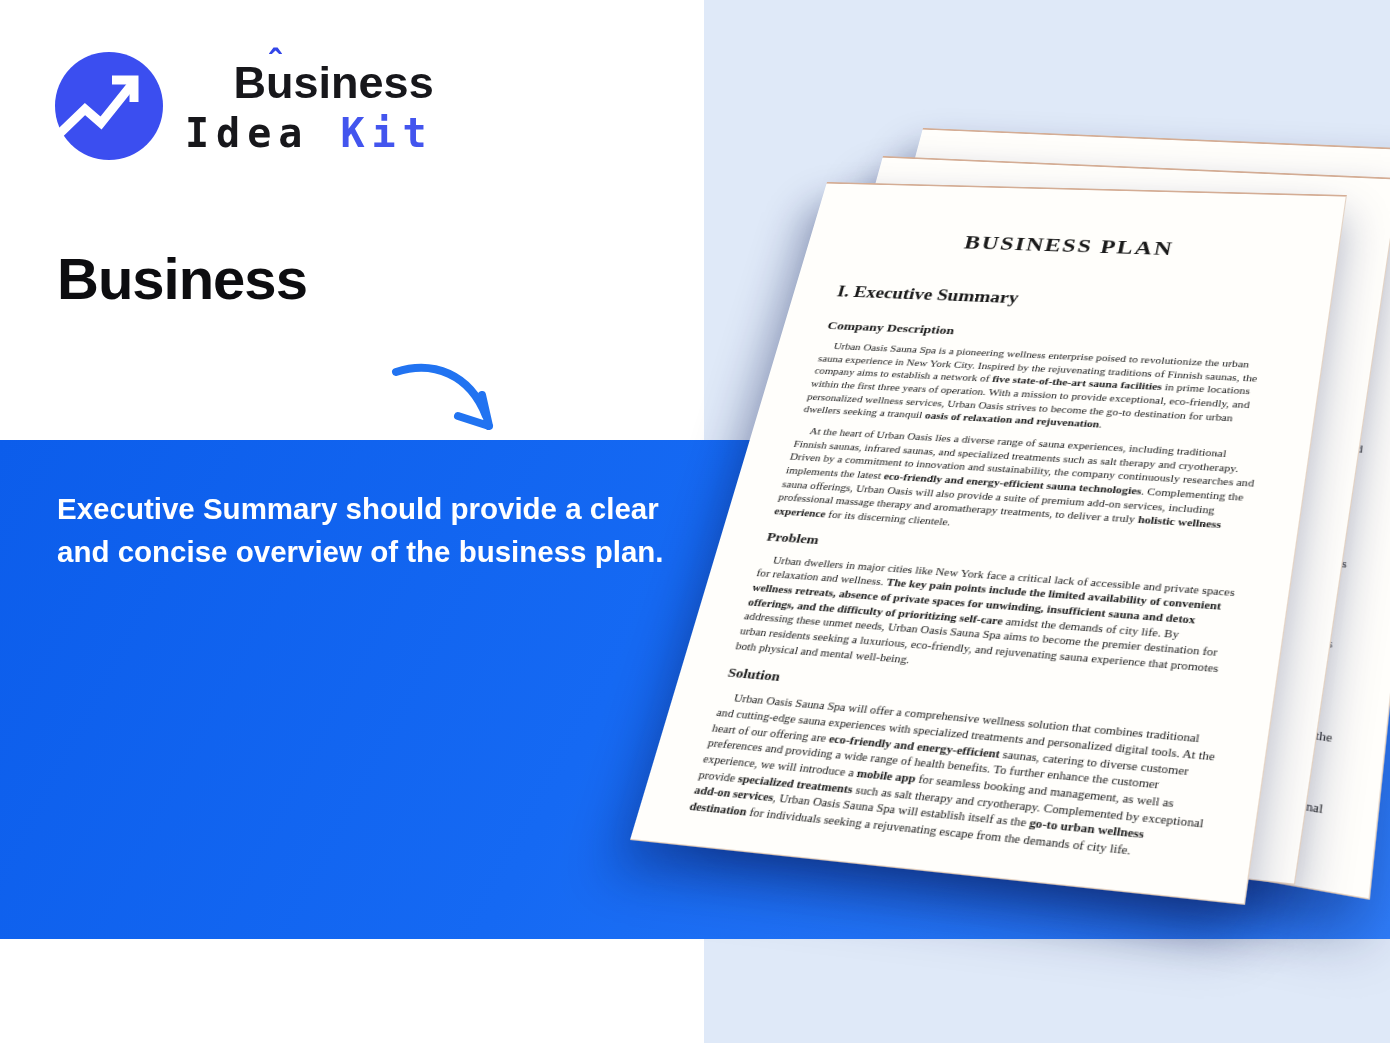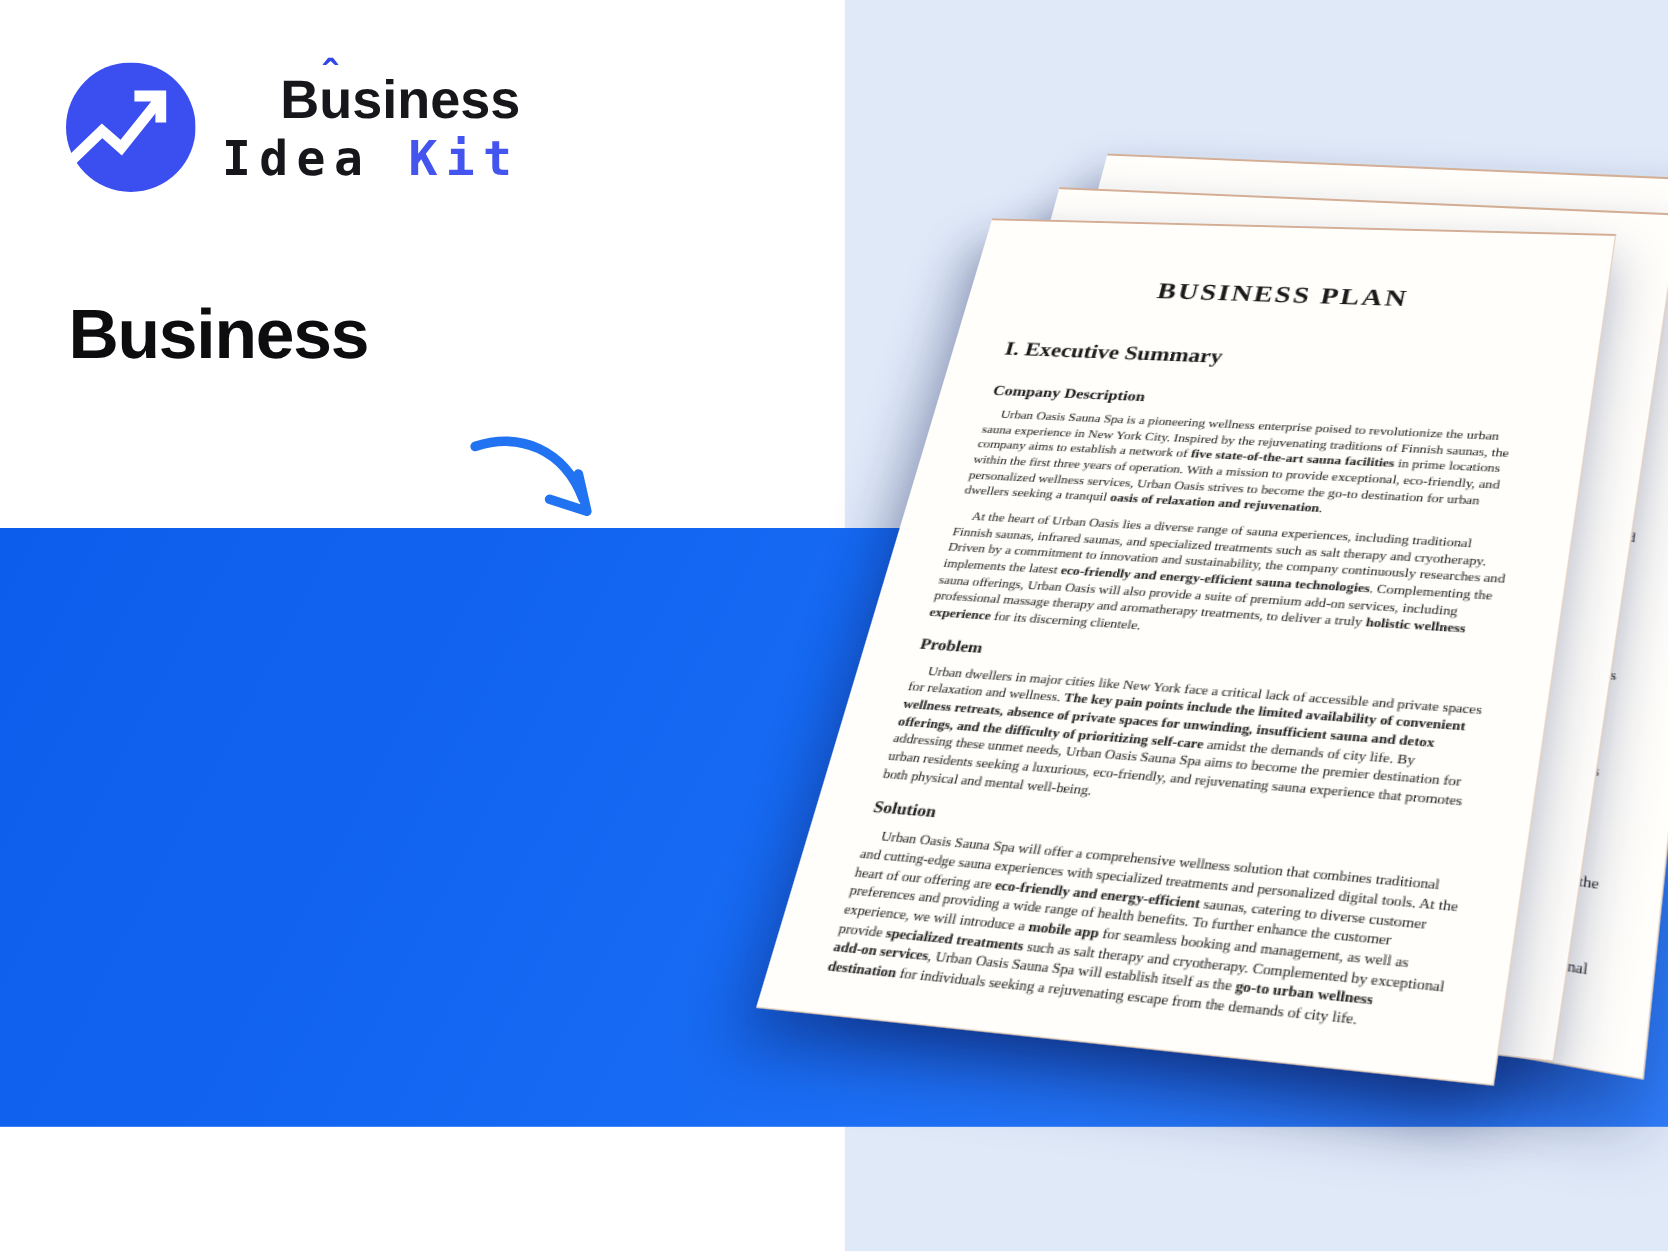--- a/index.html
+++ b/index.html
@@ -115,15 +115,16 @@
   <div class="hero">
     <div class="hero-black">Business</div>
   </div>
 
   <svg class="hero-arrow" viewBox="0 0 120 85">
     <path d="M8 14 C 45 2, 82 16, 98 58" stroke="#2173f1" stroke-width="8" fill="none" stroke-linecap="round"></path>
     <path d="M101 68 L70 58 M101 68 L94 37" stroke="#2173f1" stroke-width="8" fill="none" stroke-linecap="round"></path>
   </svg>
 
   <div class="callout">
+    <p>Executive Summary should provide a clear and concise overview of the business plan.</p>
   </div>
 
 </div>
 
 </body></html>

